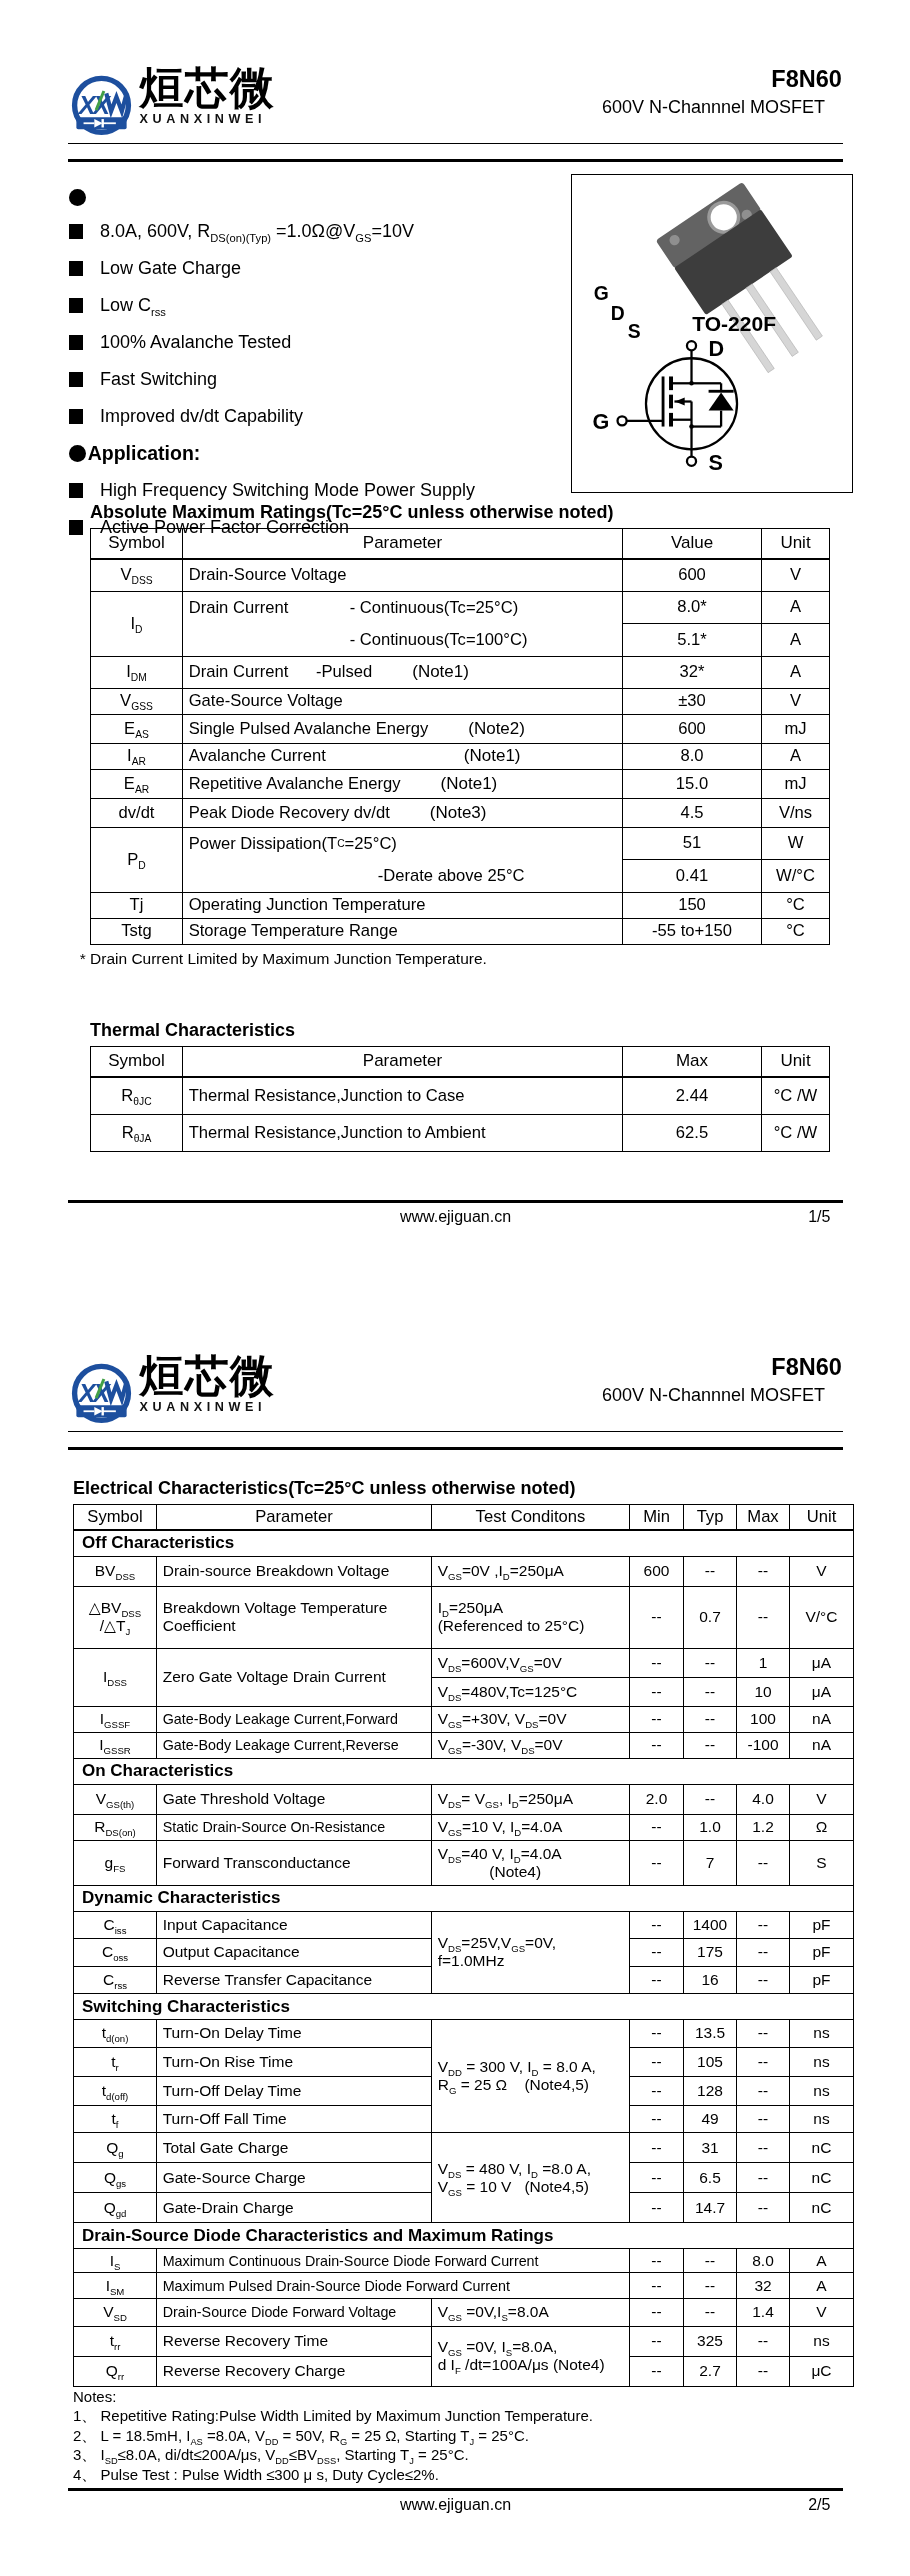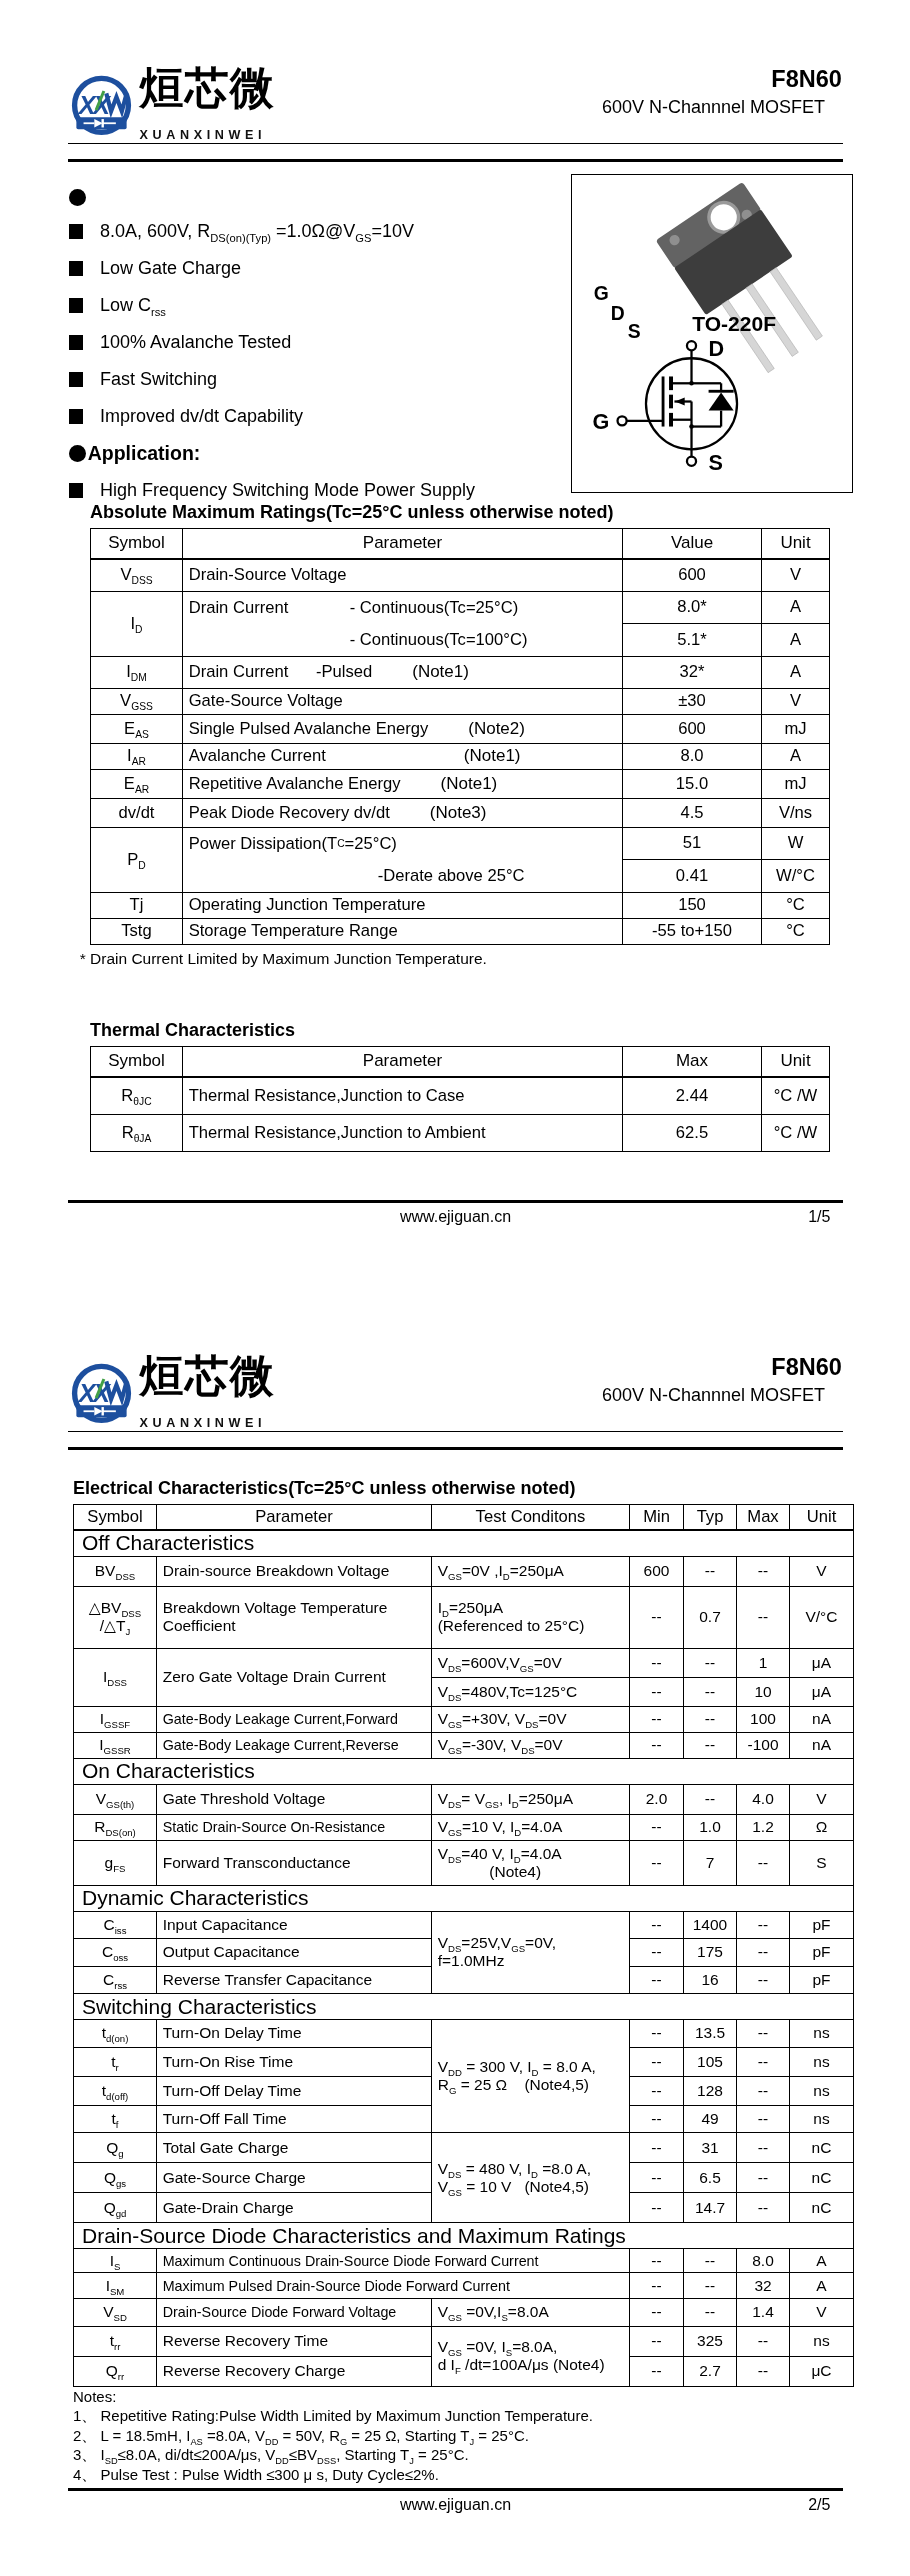--- a/index.html
+++ b/index.html
@@ -7,21 +7,21 @@
   .page{position:relative;width:910px;height:1288px;background:#fff;overflow:hidden;}
   sub{font-size:0.62em;line-height:0;}
   .rich{white-space:pre-line;}
 
   
   .hdr{position:absolute;left:68px;top:64px;width:775px;height:100px;}
   .logo-row{display:flex;align-items:flex-start;}
   .logo-svg{width:67px;height:67px;margin-top:9.2px;flex:none;}
   .brand-txt{display:flex;flex-direction:column;margin-left:4.6px;}
   .brand-cn{font-size:44px;font-weight:bold;line-height:1.1;letter-spacing:1.1px;}
-  .brand-en{font-size:12.6px;font-weight:bold;letter-spacing:4.6px;color:#111;margin-top:16px;}
+  .brand-en{font-size:12.6px;font-weight:bold;letter-spacing:4.6px;color:#111;margin-top:0px;}
   .part-no{position:absolute;right:1.1px;top:2.3px;font-size:23.5px;font-weight:bold;}
   .part-sub{position:absolute;right:18px;top:33px;font-size:18px;text-align:right;}
   .rule-thin{position:absolute;left:68px;width:775px;top:143px;height:1.1px;background:#000;}
   .rule-thick{position:absolute;left:68px;width:775px;top:159px;height:3.4px;background:#000;}
 
   
   .features{position:absolute;left:69px;top:182px;width:499px;}
   .dot-row{height:31px;display:flex;align-items:center;}
   .dot{width:17px;height:17px;border-radius:50%;background:#000;flex:none;}
   .feat{height:37px;display:flex;align-items:center;font-size:18px;text-align:right;}
@@ -46,21 +46,21 @@
   .idwrap{display:flex;align-items:flex-start;}
   .idlabel{width:161px;flex:none;display:flex;align-items:center;height:32px;}
   .idline{height:32px;display:flex;align-items:center;}
   .pdline{height:32px;display:flex;align-items:center;}
   .pdline2{margin-left:189px;}
   .footnote{font-size:15.5px;margin-top:5.7px;margin-left:-10.3px;}
 
   
   .ec td{font-size:15.5px;}
   .ec .thead td{font-size:16.6px;}
-  .ec .sec td{font-size:21px;font-weight:normal;border-top:1.7px solid #000;border-bottom:1.7px solid #000;padding-left:8px;}
+  .ec .sec td{font-size:17px;font-weight:bold;border-top:1.7px solid #000;border-bottom:1.7px solid #000;padding-left:8px;}
   .ec .small{font-size:14.3px;}
 
   
   .notes{margin-top:0;font-size:15px;}
   .notes div{min-height:19.5px;line-height:19.5px;}
 
   
   .rule-bottom{position:absolute;left:68px;width:775px;top:1200px;height:3.4px;background:#000;}
   .footer-row{position:absolute;left:68px;width:775px;top:1208px;height:20.6px;font-size:16px;}
   .site{position:absolute;left:0;right:0;text-align:center;}
@@ -124,20 +124,24 @@
         <span class="sq"></span>
         <span class="rich">Improved dv/dt Capability</span>
       </div>
     <div class="app-row">
         <span class="dot"></span>
         <span>Application:</span>
       </div>
     <div class="feat">
         <span class="sq"></span>
         <span>High Frequency Switching Mode Power Supply</span>
+      </div>
+    <div class="feat">
+        <span class="sq"></span>
+        <span>Active Power Factor Correction</span>
       </div>
   </div>
 
   <div class="pkg">
     <svg viewBox="0 0 492 553">
       <g transform="translate(268,128) rotate(-34)">
         <rect x="-92" y="-80" width="184" height="60" rx="6" fill="#636363"></rect>
         <circle cx="30" cy="-47" r="26" fill="#fff" stroke="#9a9a9a" stroke-width="6"></circle>
         <circle cx="-64" cy="-62" r="9" fill="#8f8f8f"></circle>
         <circle cx="66" cy="-28" r="9" fill="#8f8f8f"></circle>

